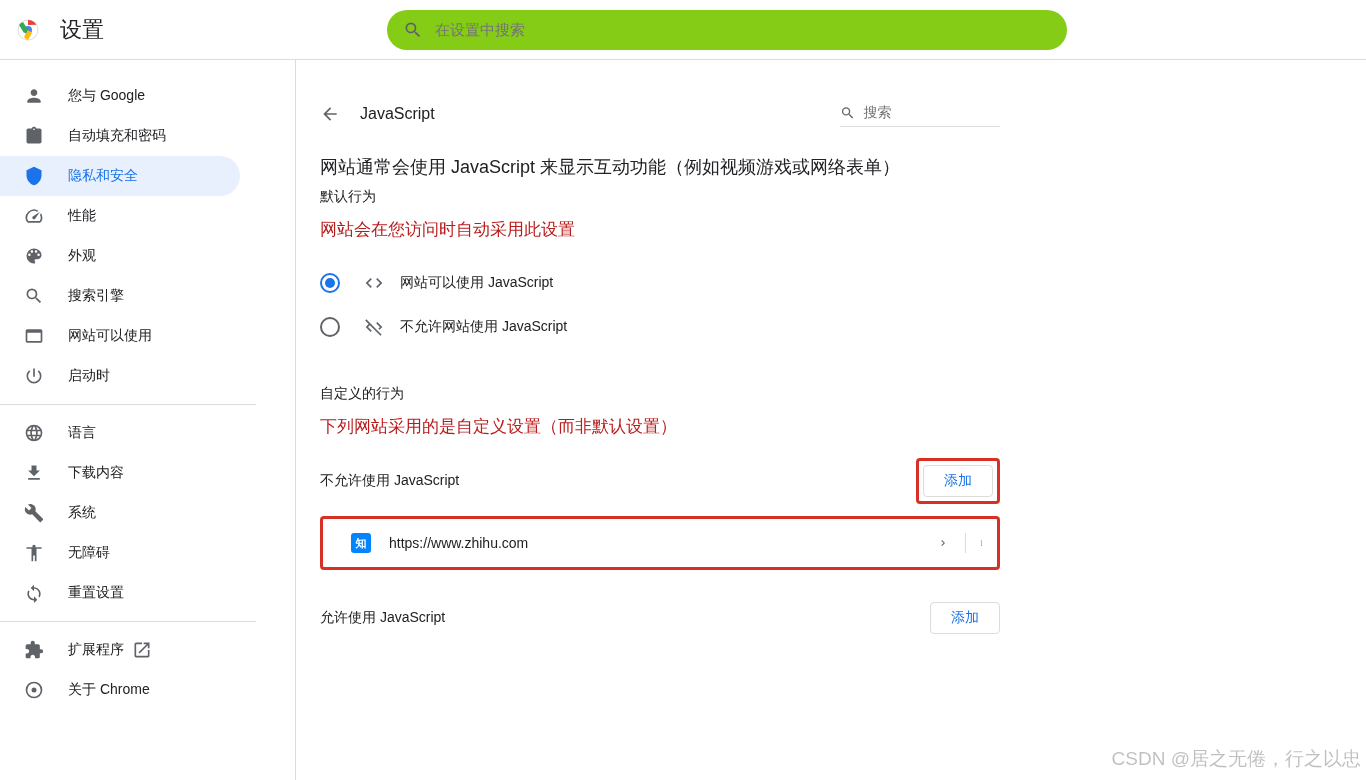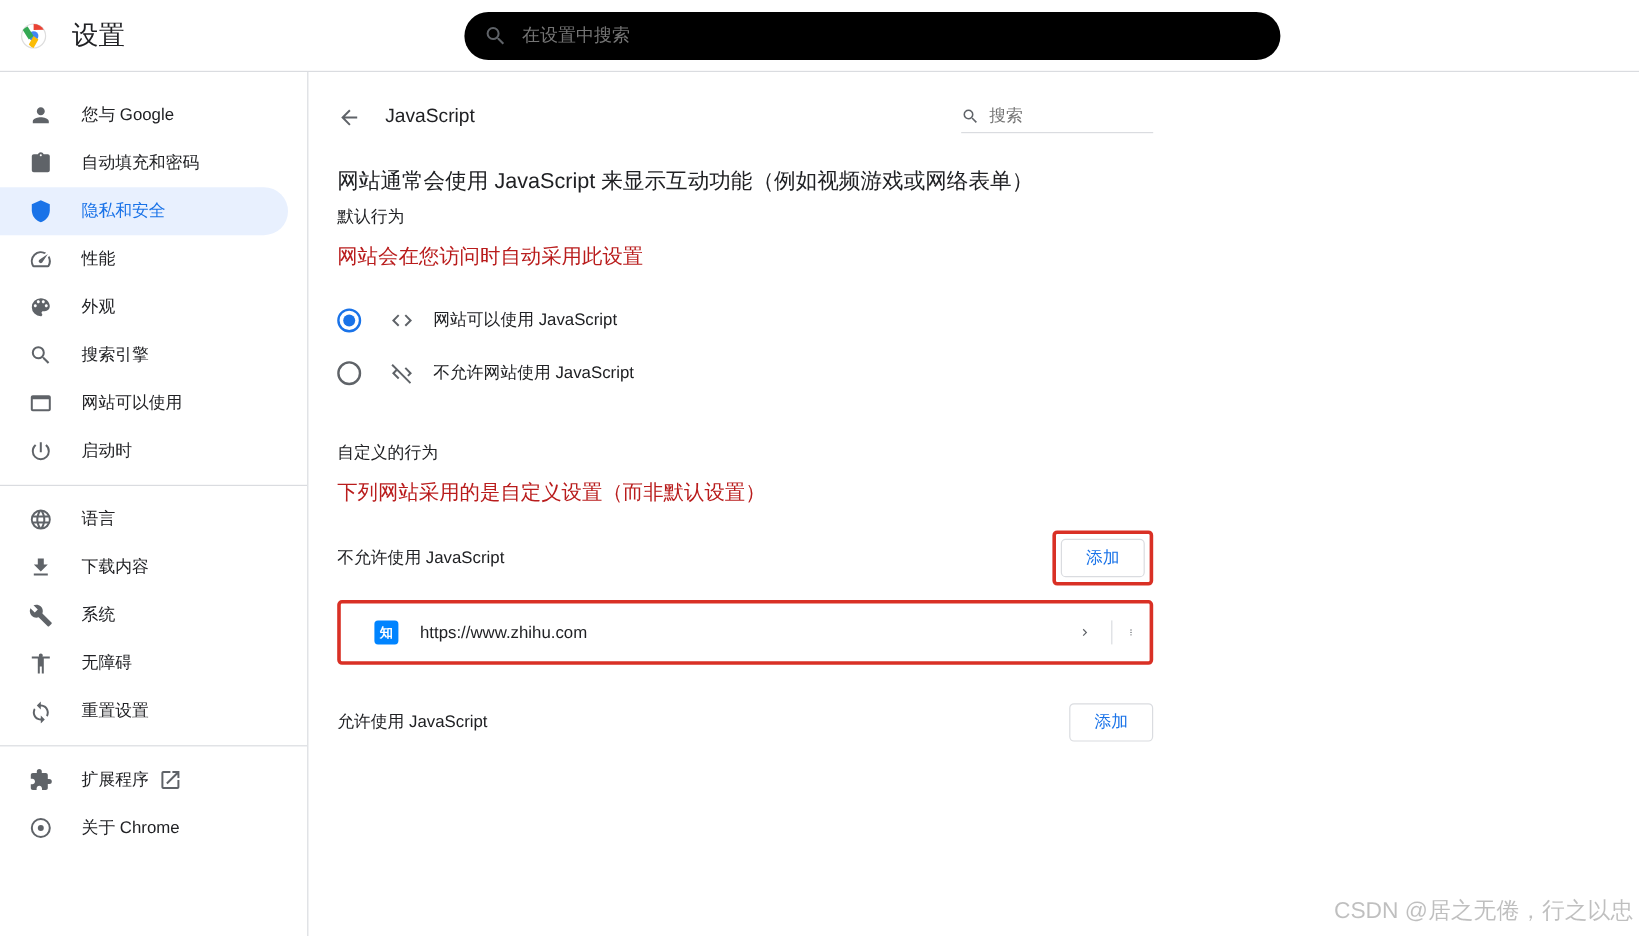--- a/index.html
+++ b/index.html
@@ -1,34 +1,34 @@
 <!DOCTYPE html>
 <html><head>
 <meta charset="utf-8">
 <style>
 * { margin: 0; padding: 0; box-sizing: border-box; font-family: "Microsoft YaHei", Arial, sans-serif; }
 body { background: #fff; color: #202124; width: 1366px; height: 780px; overflow: hidden; }
 .header { display: flex; align-items: center; height: 60px; padding: 0 16px; border-bottom: 1px solid #dadce0; }
 .logo { width: 24px; height: 24px; margin-right: 20px; }
 .app-title { font-size: 22px; color: #202124; flex-shrink: 0; }
 .search-wrap { flex: 1; display: flex; justify-content: center; }
-.search-box { display: flex; align-items: center; background: #000000; border-radius: 40px; width: 680px; height: 40px; padding: 0 16px; }
+.search-box { display: flex; align-items: center; background: #84cc16; border-radius: 40px; width: 680px; height: 40px; padding: 0 16px; }
 .search-box svg { width: 20px; height: 20px; fill: #5f6368; margin-right: 12px; }
 .search-box input { border: none; background: transparent; outline: none; font-size: 15px; color: #5f6368; flex: 1; }
-.container { display: flex; height: calc(100% - 60px); }
+.container { display: flex; height: calc(100% - 60px); gap: 39px; }
 .sidebar { width: 256px; padding-top: 16px; overflow-y: auto; }
 .nav-item { display: flex; align-items: center; height: 40px; padding: 0 24px; border-radius: 0 20px 20px 0; cursor: pointer; margin-right: 16px; font-size: 14px; color: #202124; }
 .nav-item.active { background: #e8f0fe; color: #1a73e8; }
 .nav-item.active svg { fill: #1a73e8; }
 .nav-item svg { width: 20px; height: 20px; fill: #5f6368; margin-right: 24px; flex-shrink: 0; }
 .sep { height: 1px; background: #dadce0; margin: 8px 0; }
 .ext-icon { margin-left: 8px; width: 16px; height: 16px; fill: #5f6368; }
 .content { flex: 1; padding: 24px 0 0 24px; overflow-y: auto; border-left: 1px solid #dadce0; }
 .content-inner { max-width: 680px; }
-.page-header { display: flex; align-items: center; margin-bottom: 28px; }
+.page-header { display: flex; align-items: center; margin-bottom: 28px; margin-top: 16px; }
 .back-btn { width: 20px; height: 20px; fill: #5f6368; cursor: pointer; margin-right: 20px; }
 .page-title { font-size: 16px; color: #202124; font-weight: 500; flex: 1; }
 .page-search { display: flex; align-items: flex-start; border-bottom: 1px solid #dadce0; padding: 4px 0; width: 160px; margin-left: auto; }
 .page-search svg { width: 18px; height: 18px; fill: #5f6368; margin-right: 8px; }
 .page-search input { border: none; outline: none; font-size: 14px; background: transparent; width: 100%; }
 .desc { font-size: 18px; color: #202124; margin-bottom: 9px; }
 .section-title { font-size: 14px; color: #202124; margin-bottom: 12px; font-weight: 500; }
 .sub-text { font-size: 17px; color: #b91c1c; margin-bottom: 20px; }
 .radio-row { display: flex; align-items: center; padding: 12px 0; cursor: pointer; }
 .radio { width: 20px; height: 20px; border: 2px solid #5f6368; border-radius: 50%; margin-right: 24px; position: relative; flex-shrink: 0; }

